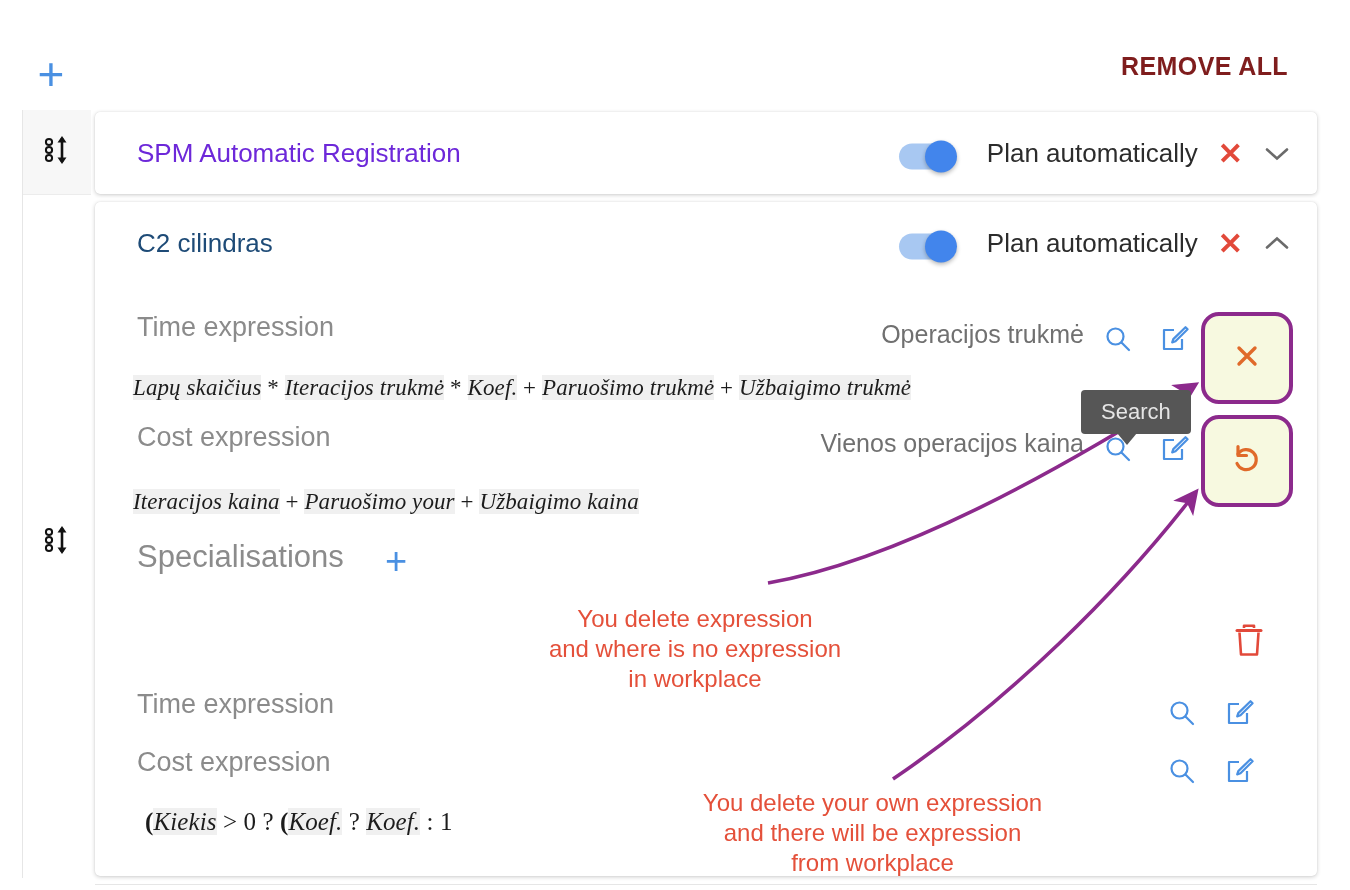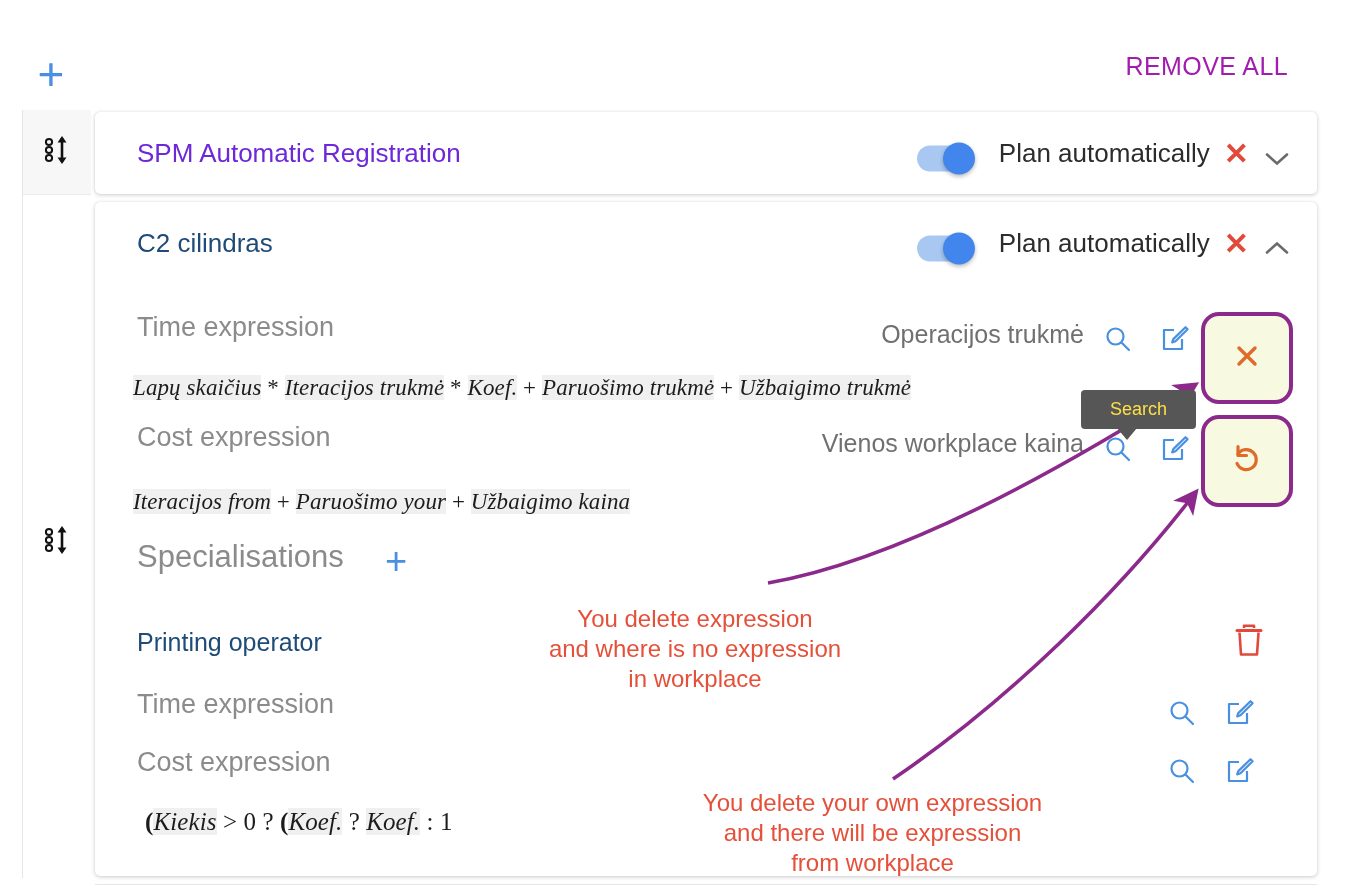--- a/index.html
+++ b/index.html
@@ -24,24 +24,24 @@
     width: 42px; height: 48px;
     color: #4a90e2;
     font-size: 46px; line-height: 48px;
     font-weight: 300;
     text-align: center;
     cursor: pointer;
     user-select: none;
   }
   .remove-all {
     position: absolute; right: 62px; top: 52px;
-    color: #a21caf;
+    color: #7f1d1d;
     font-size: 25px;
     letter-spacing: .4px;
-    font-weight: 400;
+    font-weight: 700;
     cursor: pointer;
     white-space: nowrap;
   }
 
   
   .rail {
     position: absolute; left: 22px; top: 110px;
     width: 1px; height: 768px;
     background: #e6e6e6;
   }
@@ -80,21 +80,21 @@
     transform: translateY(-50%);
     font-size: 26px;
     color: #6d28d9;
     white-space: nowrap;
   }
   .card-title.link { color: #1e4b77; }
 
   .hdr-right {
     position: absolute; right: 26px; top: 50%;
     transform: translateY(-50%);
-    display: flex; align-items: flex-end; gap: 12px;
+    display: flex; align-items: center; gap: 18px;
   }
 
   
   .toggle {
     position: relative;
     width: 70px; height: 26px;
     cursor: pointer;
     flex: none;
   }
   .toggle .track {
@@ -200,23 +200,23 @@
     font-size: 25px;
     color: #1e4b77;
     white-space: nowrap;
     cursor: pointer;
   }
 
   
   .tooltip {
     position: absolute;
     background: #565656;
-    color: #fde047;
-    font-size: 18px;
-    padding: 9px 29px;
+    color: #e5e5e5;
+    font-size: 22px;
+    padding: 9px 20px;
     border-radius: 4px;
     white-space: nowrap;
     z-index: 30;
   }
   .tooltip:after {
     content: "";
     position: absolute;
     left: 36px; bottom: -11px;
     border-left: 10px solid transparent;
     border-right: 10px solid transparent;
@@ -341,21 +341,21 @@
           <path d="M9 9 L25 25 M25 9 L9 25" stroke="#e06a2a" stroke-width="3.4" stroke-linecap="round"></path>
         </svg>
       </span>
     </div>
 
     <div class="expr" style="left:38px; top:91px;">
       <span class="tok">Lapų skaičius</span><span class="op"> * </span><span class="tok">Iteracijos trukmė</span><span class="op"> * </span><span class="tok">Koef.</span><span class="op"> + </span><span class="tok">Paruošimo trukmė</span><span class="op"> + </span><span class="tok">Užbaigimo trukmė</span>
     </div>
 
     <div class="field-label" style="left:42px; top:138px;">Cost expression</div>
-    <div class="right-label" style="right:233px; top:145px;">Vienos workplace kaina</div>
+    <div class="right-label" style="right:233px; top:145px;">Vienos operacijos kaina</div>
 
     <div class="icon-btn" style="right:182px; top:148px;">
       <svg width="30" height="30" viewBox="0 0 30 30">
         <circle cx="12.5" cy="12.5" r="8" fill="none" stroke="#4a90e2" stroke-width="2.2"></circle>
         <path d="M18.5 18.5 L26 26" stroke="#4a90e2" stroke-width="2.2" stroke-linecap="round"></path>
       </svg>
     </div>
     <div class="icon-btn" style="right:125px; top:148px;">
       <svg width="30" height="30" viewBox="0 0 30 30">
         <path d="M22 15 L22 25 L4 25 L4 6 L14 6" fill="none" stroke="#4a90e2" stroke-width="2.2" stroke-linejoin="round"></path>
@@ -365,27 +365,26 @@
     <div class="hl-box" style="right:24px; top:131px;">
       <span>
         <svg width="36" height="36" viewBox="0 0 36 36">
           <path d="M9 13 A10 10 0 1 1 8 22.5" fill="none" stroke="#e06a2a" stroke-width="3.2" stroke-linecap="round"></path>
           <path d="M9 5.5 L9 14.5 L17.5 14.5" fill="none" stroke="#e06a2a" stroke-width="3.2" stroke-linecap="round" stroke-linejoin="round"></path>
         </svg>
       </span>
     </div>
 
     <div class="expr" style="left:38px; top:205px;">
-      <span class="tok">Iteracijos from</span><span class="op"> + </span><span class="tok">Paruošimo your</span><span class="op"> + </span><span class="tok">Užbaigimo kaina</span>
+      <span class="tok">Iteracijos kaina</span><span class="op"> + </span><span class="tok">Paruošimo your</span><span class="op"> + </span><span class="tok">Užbaigimo kaina</span>
     </div>
 
     <div class="sect-title" style="left:42px; top:255px;text-align:right;">Specialisations</div>
     <div class="sect-add" style="left:290px; top:258px;">+</div>
 
-    <div class="sub-title" style="left:42px; top:344px;">Printing operator</div>
 
     <div class="icon-btn" style="right:48px; top:338px; width:40px; height:40px;">
       <svg width="34" height="36" viewBox="0 0 34 36">
         <path d="M12 4 L12 1.8 L22 1.8 L22 4" fill="none" stroke="#e2493a" stroke-width="2.6" stroke-linejoin="round"></path>
         <path d="M5 6.5 L29 6.5" stroke="#e2493a" stroke-width="3" stroke-linecap="round"></path>
         <path d="M7.5 8.5 L9 30.5 L25 30.5 L26.5 8.5" fill="none" stroke="#e2493a" stroke-width="2.6" stroke-linejoin="round"></path>
       </svg>
     </div>
 
     <div class="field-label" style="left:42px; top:405px;">Time expression</div>

